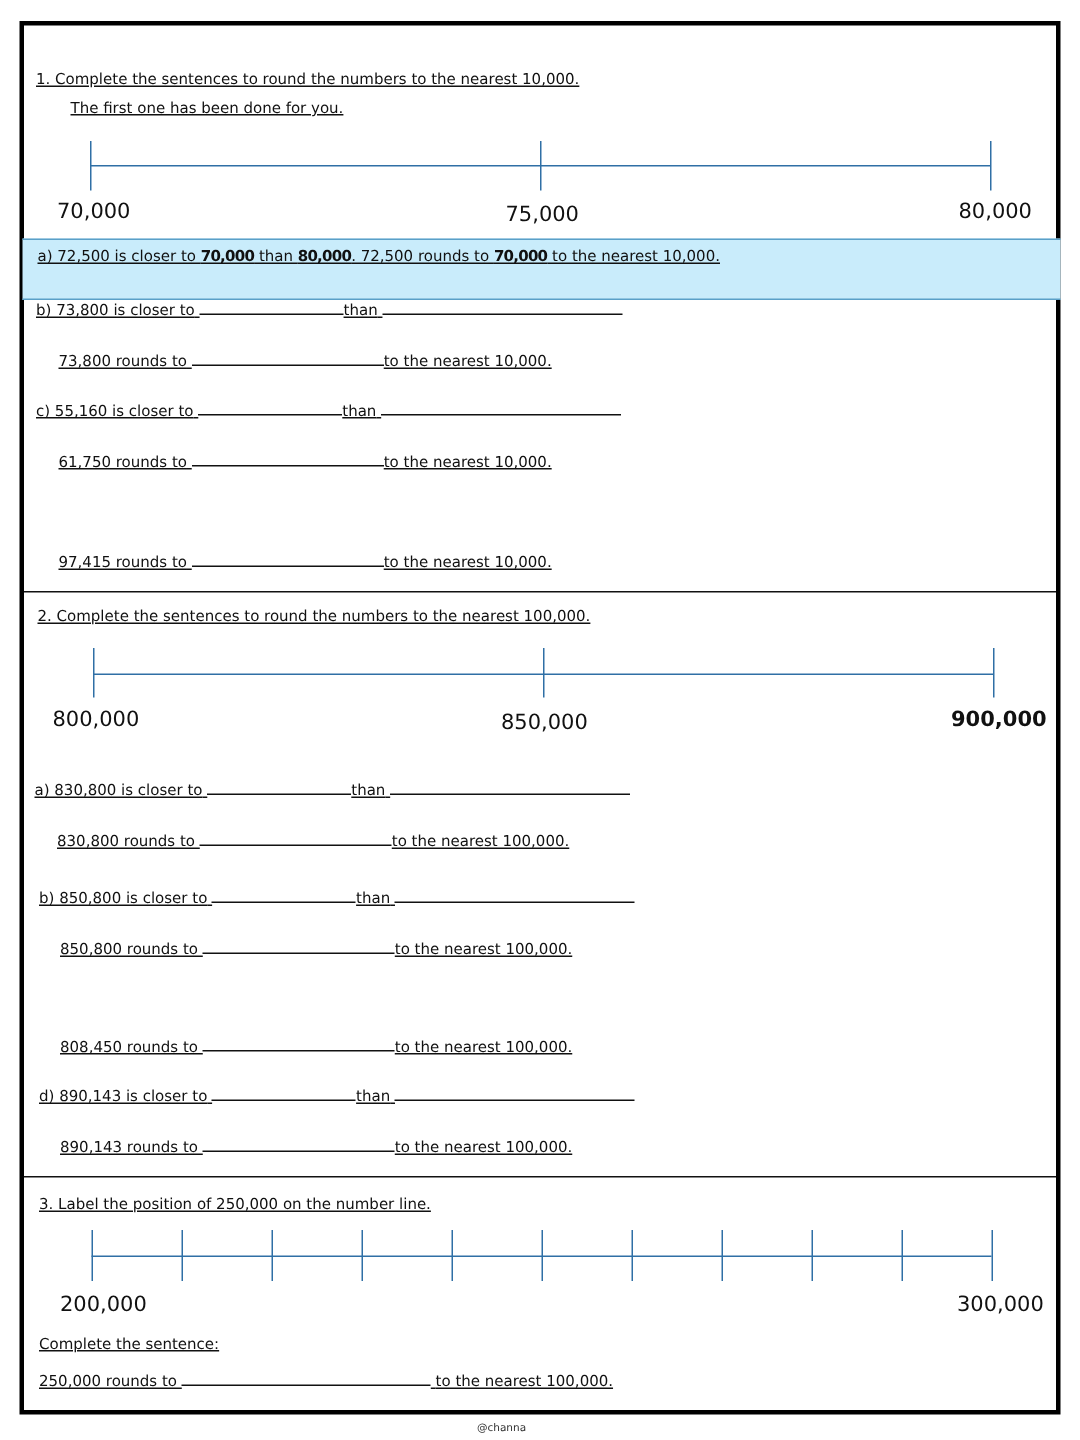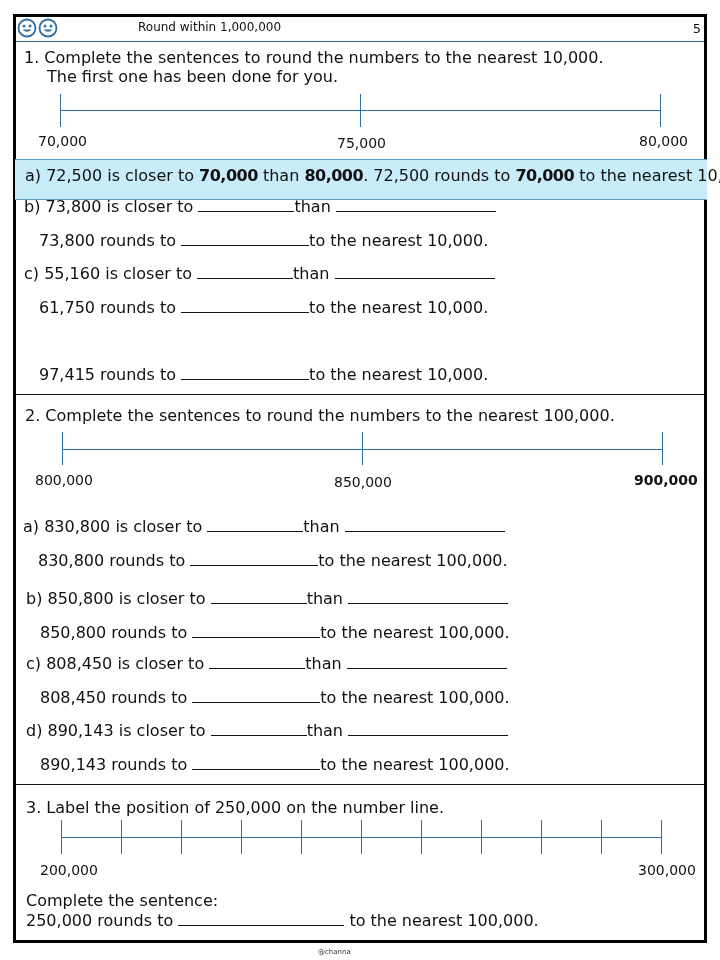--- a/index.html
+++ b/index.html
@@ -3,54 +3,36 @@
 <meta charset="utf-8">
 <style>
   html, body { margin:0; padding:0; background:#fff; }
   body { width:720px; height:960px; position:relative; font-family:"DejaVu Sans", sans-serif; color:#111; overflow:hidden; }
   .sheet { position:absolute; left:13px; top:14px; width:694px; height:929px; border:3px solid #000; box-sizing:border-box; }
   .header { position:absolute; left:0; top:0; width:100%; height:24px; border-bottom:1px solid #2a6f9a; }
   .faces { position:absolute; left:1px; top:1px; display:flex; gap:1px; }
   .face { width:20px; height:20px; }
   .hdr-title { position:absolute; left:122px; top:3px; font-size:12px; }
   .page-num { position:absolute; right:3px; top:4px; font-size:13px; }
-  .t { position:absolute; font-size:16px; white-space:nowrap; }
+  .t { position:absolute; font-size:10px; white-space:nowrap;text-decoration:underline; }
   .blank { display:inline-block; border-bottom:1px solid #111; height:12px; vertical-align:baseline; }
   .divider { position:absolute; left:0; width:100%; height:0; border-top:1px solid #111; }
   .example { position:absolute; left:-1px; top:142px; width:692px; height:41px; background:#c9ecfb; border-top:1px solid #5aa0c8; border-bottom:1px solid #5aa0c8; box-sizing:border-box; }
   .example .t { left:10px; top:6px; }
   .nl { position:absolute; }
   .nl-line { position:absolute; height:0; border-top:1.3px solid #2f6fa5; }
   .nl-tick { position:absolute; width:0; border-left:1.3px solid #2f6fa5; }
   .lbl { position:absolute; font-size:14px; white-space:nowrap; }
   .credit { position:absolute; left:318px; top:948px; font-size:7px; color:#333; }
   b.bold { font-weight:bold; letter-spacing:-0.5px; }
 </style>
 </head>
 <body>
 
 <div class="sheet">
-  <div class="header">
-    <div class="faces">
-      <svg class="face" viewBox="0 0 20 20">
-          <circle cx="10" cy="10" r="8.5" fill="#fff" stroke="#2f6fa5" stroke-width="1.8"></circle>
-          <circle cx="7" cy="8" r="1.5" fill="#2f6fa5"></circle>
-          <circle cx="13" cy="8" r="1.5" fill="#2f6fa5"></circle>
-          <path d="M5.5 11.5 Q10 16 14.5 11.5 Z" fill="#2f6fa5"></path>
-        </svg>
-      <svg class="face" viewBox="0 0 20 20">
-          <circle cx="10" cy="10" r="8.5" fill="#fff" stroke="#2f6fa5" stroke-width="1.8"></circle>
-          <circle cx="7" cy="8" r="1.5" fill="#2f6fa5"></circle>
-          <circle cx="13" cy="8" r="1.5" fill="#2f6fa5"></circle>
-          <path d="M5.5 11.5 Q10 16 14.5 11.5 Z" fill="#2f6fa5"></path>
-        </svg>
-    </div>
-    <span class="hdr-title">Round within 1,000,000</span>
-    <span class="page-num">5</span>
-  </div>
 
   <div class="t" style="left:8px;top:31px;">1. Complete the sentences to round the numbers to the nearest 10,000.</div>
   <div class="t" style="left:31px;top:50px;">The first one has been done for you.</div>
 
   <div class="nl">
     <div class="nl-line" style="left:44px;top:93px;width:600px;"></div>
     <div class="nl-tick" style="left:44px;top:77px;height:33px;"></div>
     <div class="nl-tick" style="left:344px;top:77px;height:33px;"></div>
     <div class="nl-tick" style="left:644px;top:77px;height:33px;"></div>
   </div>
@@ -78,21 +60,20 @@
     <div class="nl-tick" style="left:646px;top:415px;height:33px;"></div>
   </div>
   <span class="lbl" style="left:19px;top:455px;">800,000</span>
   <span class="lbl" style="left:318px;top:457px;">850,000</span>
   <span class="lbl" style="left:618px;top:455px;font-weight:bold;">900,000</span>
 
   <div class="t" style="left:7px;top:500px;"><span>a) 830,800 is closer to</span> <span class="blank" style="width:96px"></span><span>than</span> <span class="blank" style="width:160px"></span></div>
   <div class="t" style="left:22px;top:534px;"><span>830,800 rounds to</span> <span class="blank" style="width:128px"></span><span>to the nearest 100,000.</span></div>
   <div class="t" style="left:10px;top:572px;"><span>b) 850,800 is closer to</span> <span class="blank" style="width:96px"></span><span>than</span> <span class="blank" style="width:160px"></span></div>
   <div class="t" style="left:24px;top:606px;"><span>850,800 rounds to</span> <span class="blank" style="width:128px"></span><span>to the nearest 100,000.</span></div>
-  <div class="t" style="left:10px;top:637px;"><span>c) 808,450 is closer to</span> <span class="blank" style="width:96px"></span><span>than</span> <span class="blank" style="width:160px"></span></div>
   <div class="t" style="left:24px;top:671px;"><span>808,450 rounds to</span> <span class="blank" style="width:128px"></span><span>to the nearest 100,000.</span></div>
   <div class="t" style="left:10px;top:704px;"><span>d) 890,143 is closer to</span> <span class="blank" style="width:96px"></span><span>than</span> <span class="blank" style="width:160px"></span></div>
   <div class="t" style="left:24px;top:738px;"><span>890,143 rounds to</span> <span class="blank" style="width:128px"></span><span>to the nearest 100,000.</span></div>
 
   <div class="divider" style="top:767px;"></div>
 
   <div class="t" style="left:10px;top:781px;">3. Label the position of 250,000 on the number line.</div>
   <div class="nl" id="nl3">
     <div class="nl-line" style="left:45px;top:820px;width:600px;"></div>
   <div class="nl-tick" style="left: 45px; top: 803px; height: 34px;"></div>

